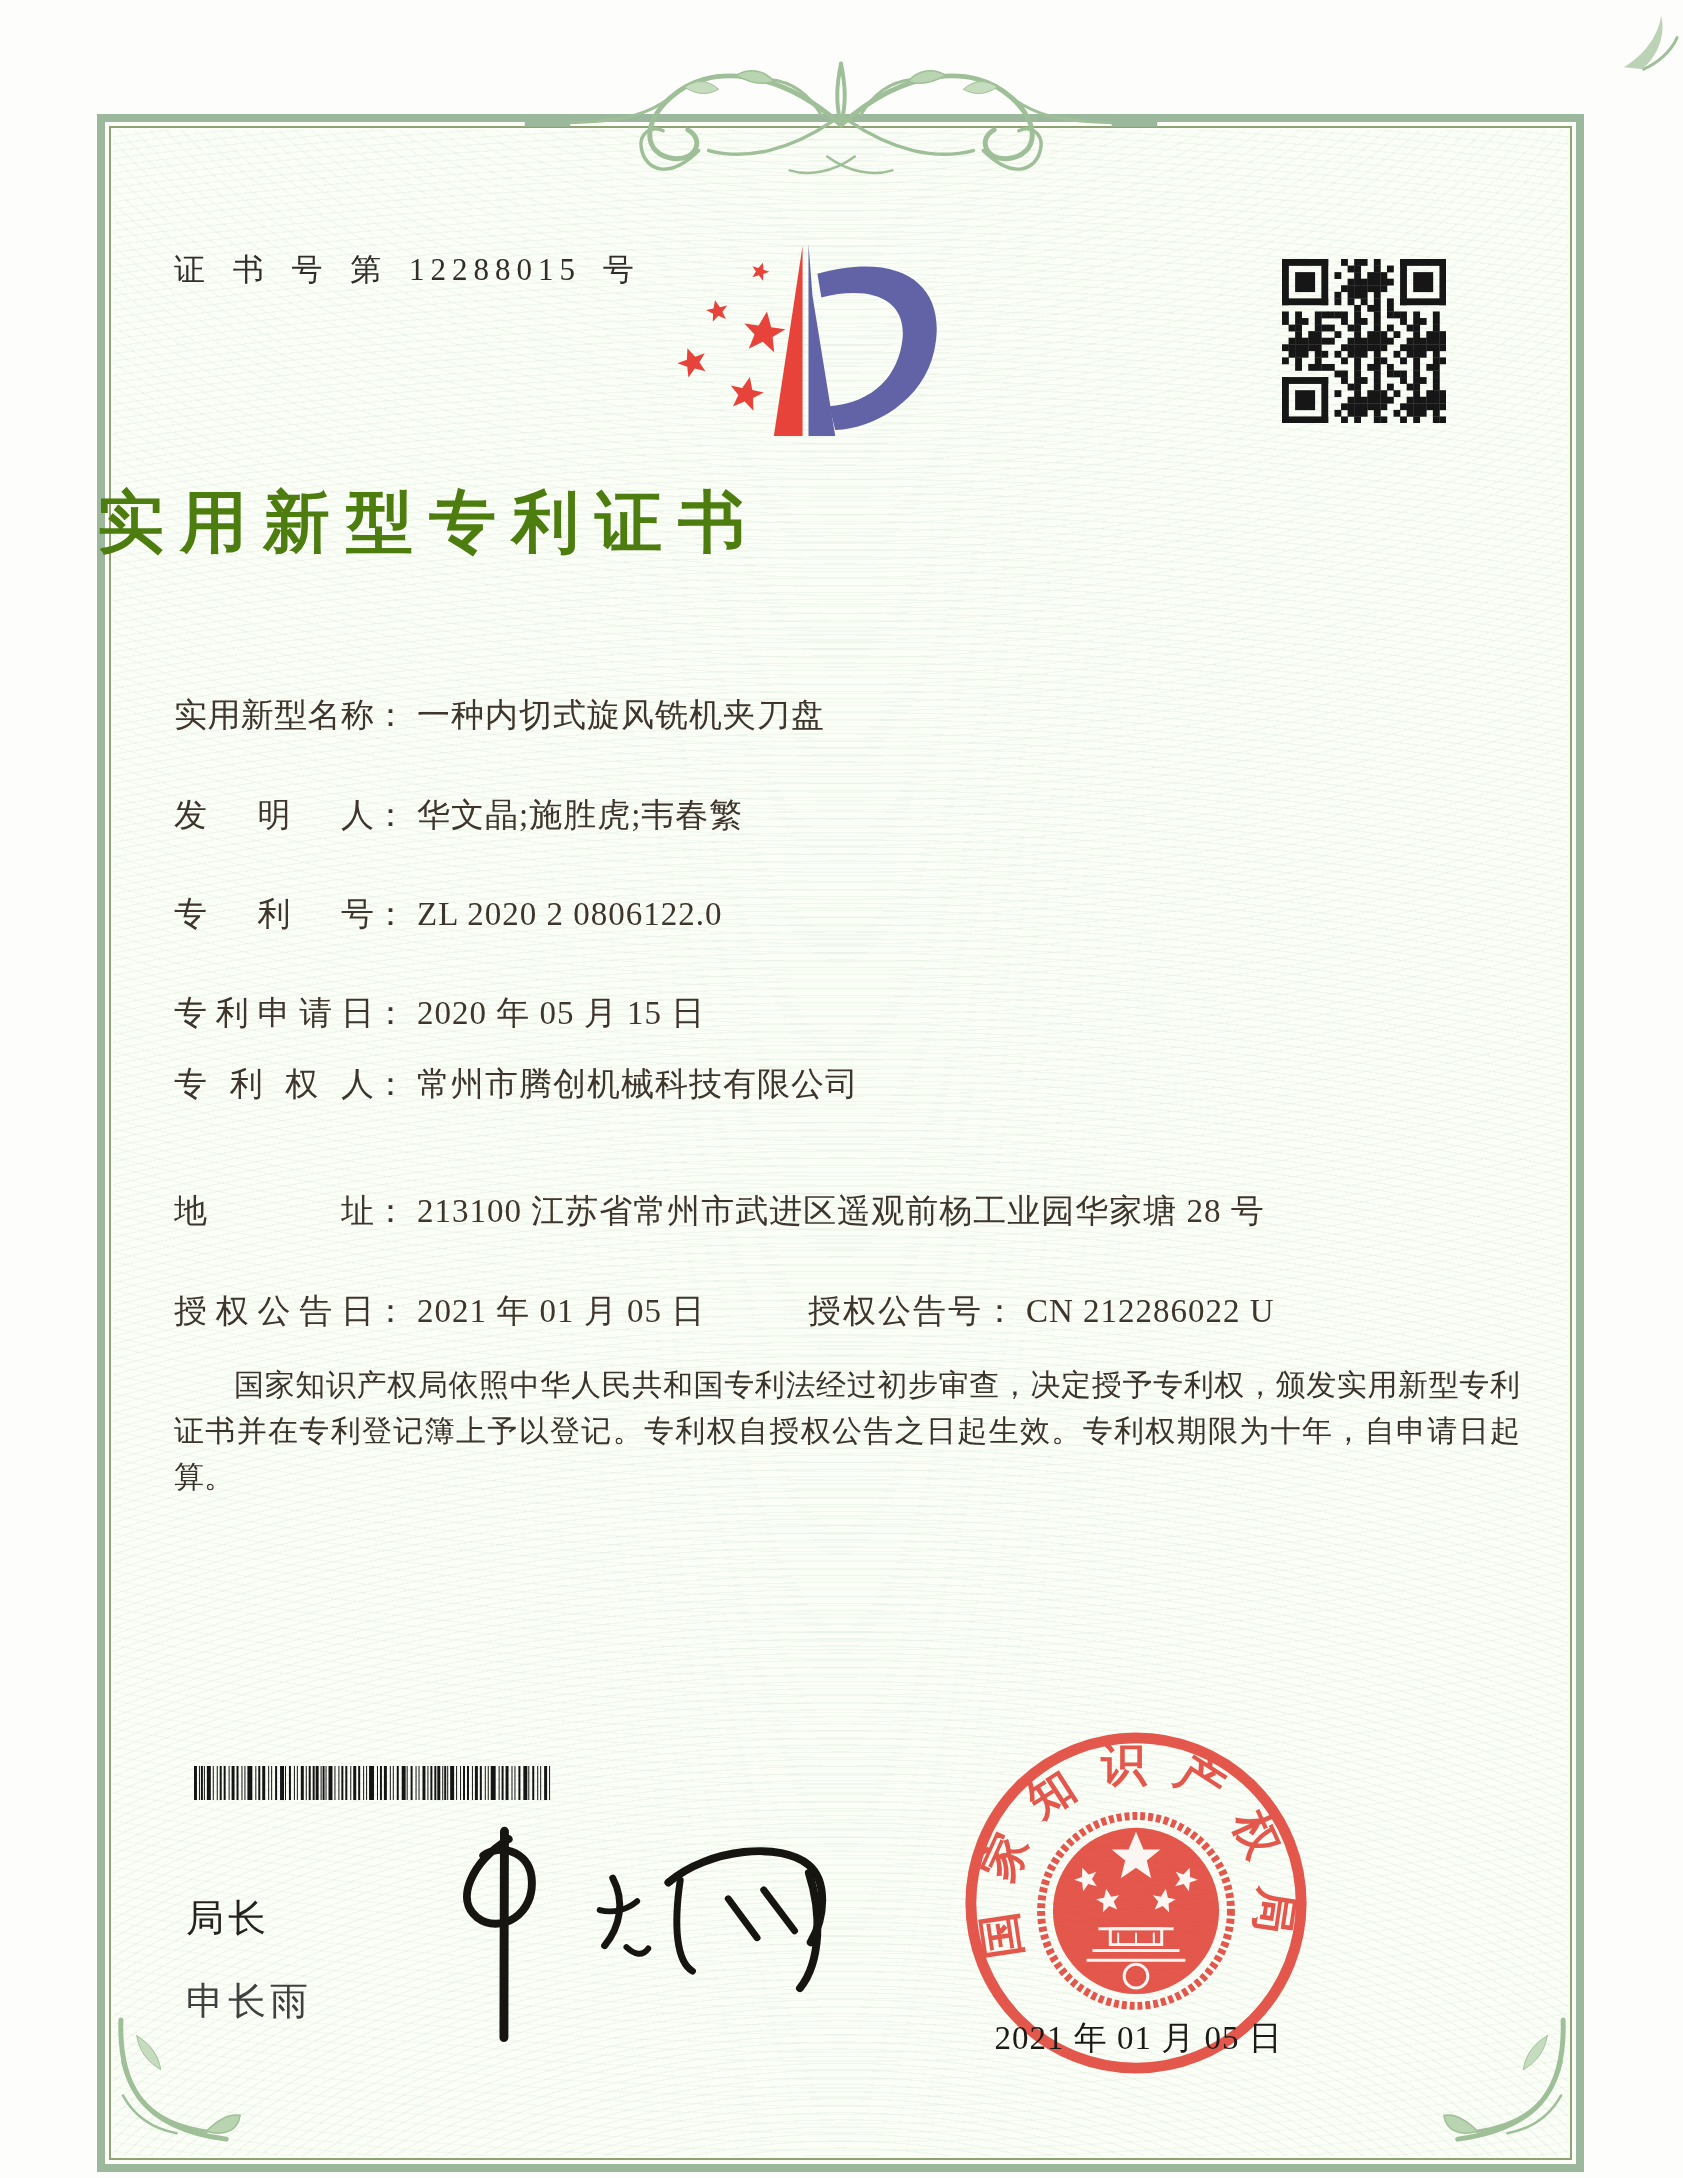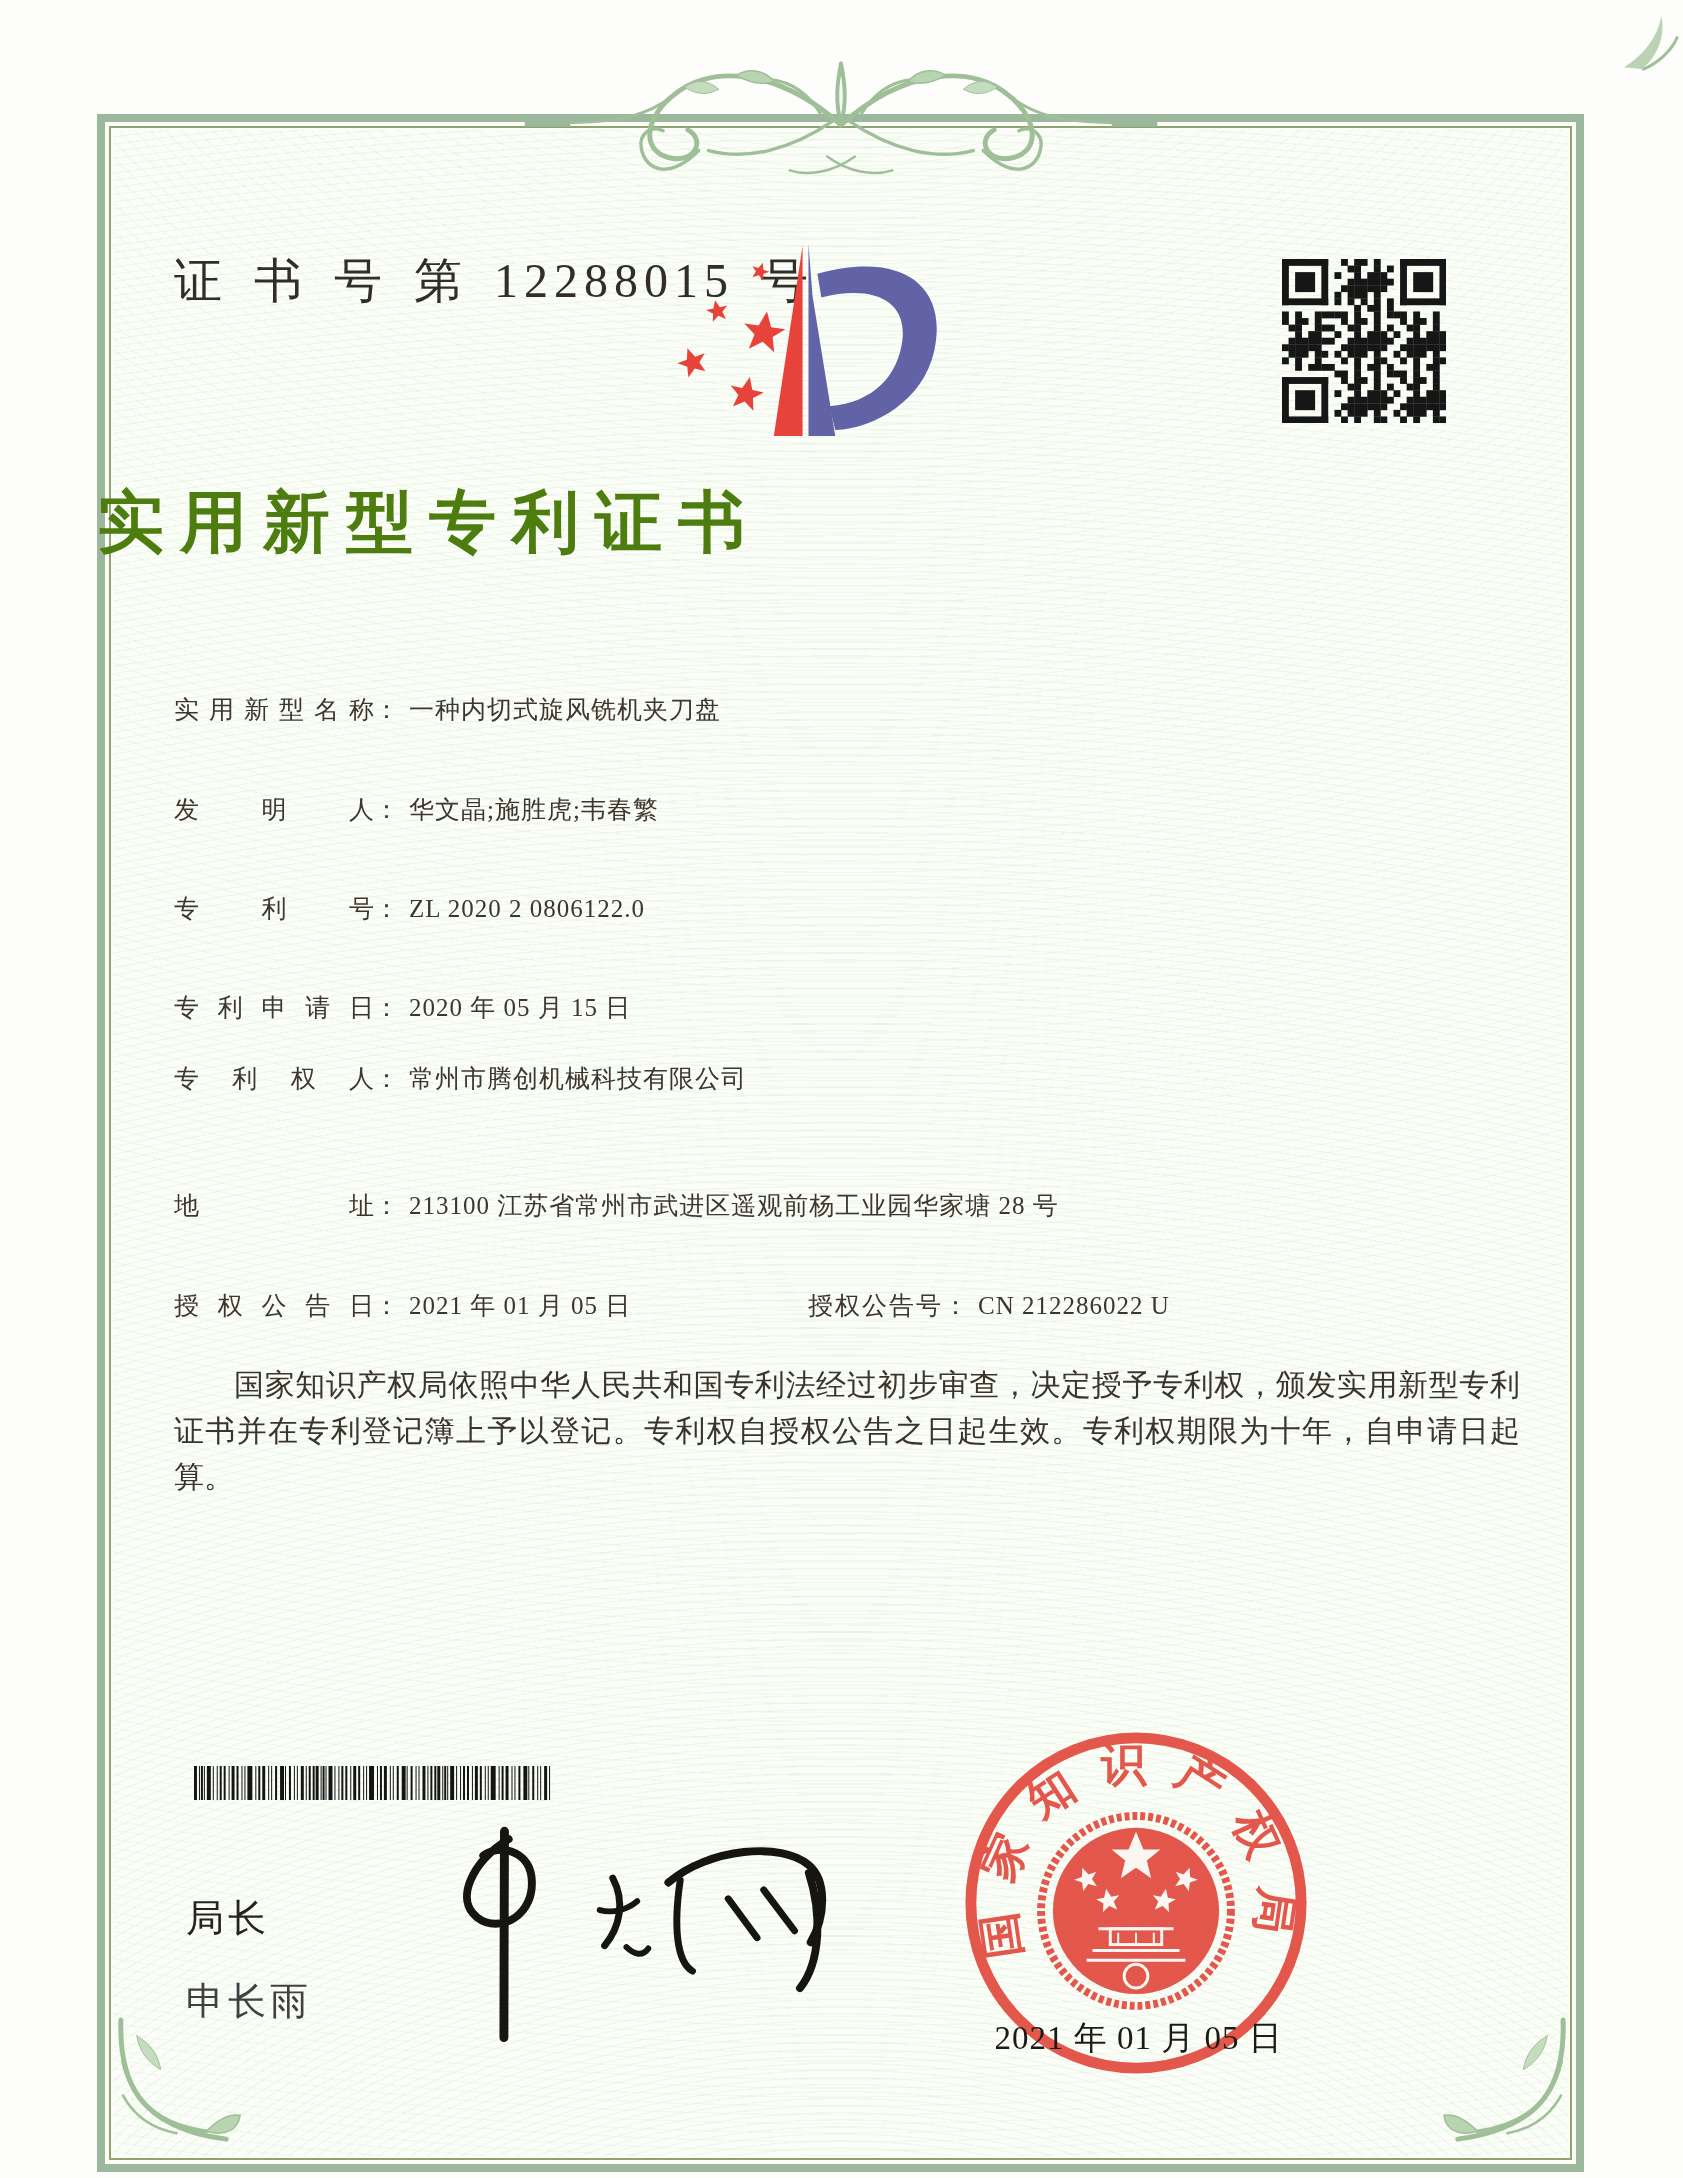--- a/index.html
+++ b/index.html
@@ -29,32 +29,32 @@
   }
   .ornament-top{position:absolute;left:524px;top:30px;width:634px;height:168px;}
   .ornament-corner{position:absolute;width:149px;height:149px;}
   .ornament-bl{left:107px;top:2010px;}
   .ornament-br{left:1428px;top:2010px;transform:scaleX(-1);}
   .ornament-sprig{position:absolute;left:1614px;top:8px;width:69px;height:69px;}
 
   
   .cert-number{
     position:absolute;left:174px;top:249px;
-    font-size:48px;letter-spacing:6px;word-spacing:8px;color:#322d27;
+    font-size:31px;letter-spacing:6px;word-spacing:8px;color:#322d27;
   }
   .logo{position:absolute;left:661px;top:236px;width:293px;height:210px;}
   .qr{position:absolute;left:1282px;top:259px;width:164px;height:164px;}
   .title{
     position:absolute;left:97px;top:477px;width:1487px;
     text-align:left;font-size:67px;font-weight:bold;color:#4d7c0f;
     letter-spacing:16px;
   }
 
   
-  .field-row{position:absolute;left:174px;width:1366px;font-size:25px;color:#3e362c;white-space:nowrap;}
+  .field-row{position:absolute;left:174px;width:1366px;font-size:33px;color:#3e362c;white-space:nowrap;}
   .flabel{display:inline-block;width:200px;text-align:justify;text-align-last:justify;vertical-align:top;}
   .fcolon{display:inline-block;margin-right:10px;}
   .fvalue{letter-spacing:1px;}
   .row-0{top:693px;} .row-1{top:793px;} .row-2{top:892px;}
   .row-3{top:991px;} .row-4{top:1062px;} .row-5{top:1189px;} .row-6{top:1289px;}
   .pair2{position:absolute;left:634px;top:0;}
   .pair2 .flabel2{display:inline-block;letter-spacing:2px;}
 
   
   .paras{position:absolute;left:174px;top:1362px;width:1346px;

